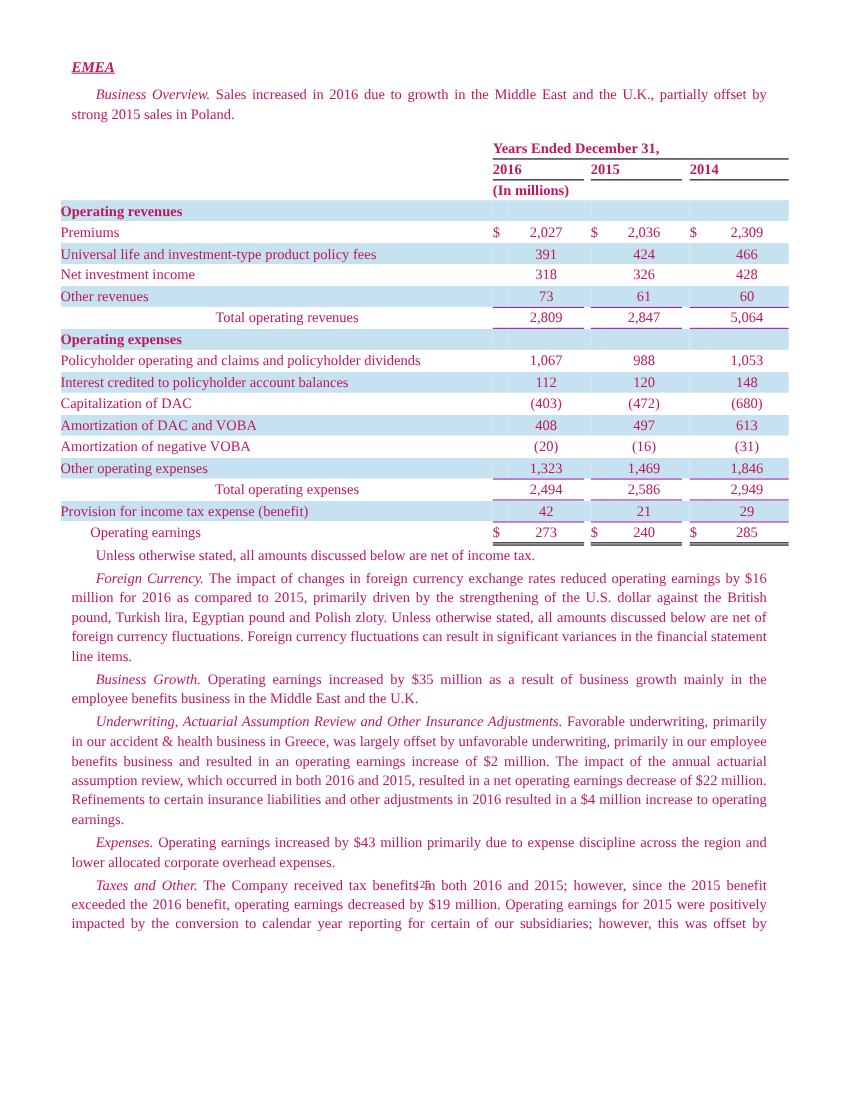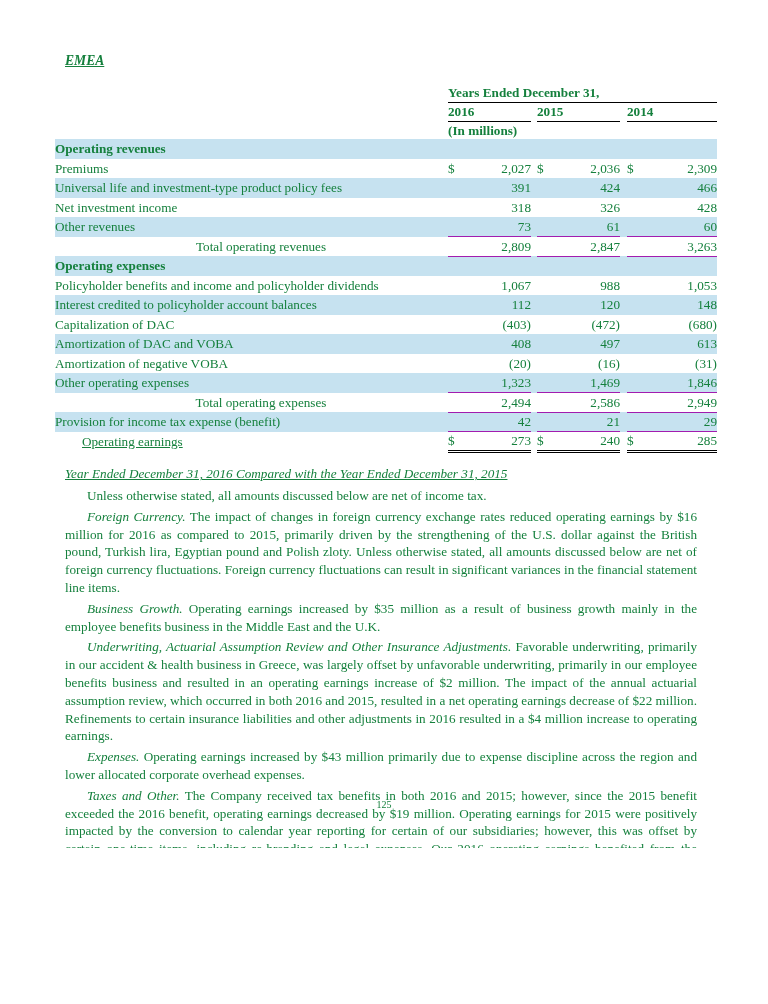--- a/index.html
+++ b/index.html
@@ -5,21 +5,21 @@
   html,body{margin:0;padding:0;background:#ffffff;}
   .page{
     position:relative;
     width:768px;height:848px;
     background:#fff;
     box-sizing:border-box;
     padding:52px 71px 0 55px;
     font-family:"Liberation Serif","DejaVu Serif",serif;
     font-size:13.2px;
     line-height:17.8px;
-    color:#15803d;
+    color:#be185d;
     overflow:hidden;
   }
   .emea{
     margin:0 0 7px 10px;
     font-weight:bold;font-style:italic;
     text-decoration:underline;
     font-size:13.6px;
   }
   .para{
     margin:0 0 3px 10px;
@@ -44,37 +44,41 @@
   thead td{font-weight:bold;text-align:left;}
   tr.h-years td{height:17px;}
   tr.h-yrnums td{height:18px;}
   tr.h-units td{height:16px;}
   .uline{border-bottom:1px solid #000;}
   tbody tr{height:19.5px;}
   tbody tr:nth-child(odd){background:#c6e2f0;}
   td.lab{padding-left:5px;text-align:left;}
   td.lab.bold{font-weight:bold;}
   td.lab.ind1{padding-left:19px;text-align:center;}
-  td.lab.ind2{padding-left:27px;text-decoration:underline;}
+  td.lab.ind2{padding-left:27px;}
   td.dol{text-align:left;padding-left:2px;}
-  td.val{text-align:right;padding-right:4px;}
+  td.val{text-align:center;padding-right:4px;}
   .b1{border-bottom:1px solid #a21caf;}
   .b2{border-bottom:3px double #000;}
   .pgnum{
     position:absolute;left:0;right:0;bottom:34px;
     text-align:center;font-size:10px;
   }
 </style>
 </head>
 <body>
 
 <div class="page">
 
   <div class="emea">EMEA</div>
 
+  <p class="para">
+    <span class="lead">Business Overview.</span>
+    <span>Sales increased in 2016 due to growth in the Middle East and the U.K., partially offset by strong 2015 sales in Poland.</span>
+  </p>
 
   <table class="fin">
     <colgroup>
       <col style="width:393px">
         <col style="width:14px">
         <col style="width:69px">
         <col style="width:6px">
       <col style="width:14px">
         <col style="width:69px">
         <col style="width:7px">
@@ -157,35 +161,35 @@
         </tr>
         <tr>
           <td class="lab ind1">Total operating revenues</td>
           <td class="dol b1"></td>
           <td class="val b1">2,809</td>
           <td class="gap"></td>
           <td class="dol b1"></td>
           <td class="val b1">2,847</td>
           <td class="gap"></td>
           <td class="dol b1"></td>
-          <td class="val b1">3,263</td>
+          <td class="val b1">5,064</td>
         </tr>
         <tr>
           <td class="lab bold">Operating expenses</td>
           <td class="dol"></td>
           <td class="val"></td>
           <td class="gap"></td>
           <td class="dol"></td>
           <td class="val"></td>
           <td class="gap"></td>
           <td class="dol"></td>
           <td class="val"></td>
         </tr>
         <tr>
-          <td class="lab">Policyholder benefits and income and policyholder dividends</td>
+          <td class="lab">Policyholder operating and claims and policyholder dividends</td>
           <td class="dol"></td>
           <td class="val">1,067</td>
           <td class="gap"></td>
           <td class="dol"></td>
           <td class="val">988</td>
           <td class="gap"></td>
           <td class="dol"></td>
           <td class="val">1,053</td>
         </tr>
         <tr>
@@ -272,21 +276,20 @@
           <td class="gap"></td>
           <td class="dol b2">$</td>
           <td class="val b2">240</td>
           <td class="gap"></td>
           <td class="dol b2">$</td>
           <td class="val b2">285</td>
         </tr>
       </tbody>
   </table>
 
-  <p class="cmp-heading">Year Ended December 31, 2016 Compared with the Year Ended December 31, 2015</p>
 
   <p class="para">
     <span>Unless otherwise stated, all amounts discussed below are net of income tax.</span>
   </p>
 
   <p class="para">
     <span class="lead">Foreign Currency.</span>
     <span>The impact of changes in foreign currency exchange rates reduced operating earnings by $16 million for 2016 as compared to 2015, primarily driven by the strengthening of the U.S. dollar against the British pound, Turkish lira, Egyptian pound and Polish zloty. Unless otherwise stated, all amounts discussed below are net of foreign currency fluctuations. Foreign currency fluctuations can result in significant variances in the financial statement line items.</span>
   </p>
 

